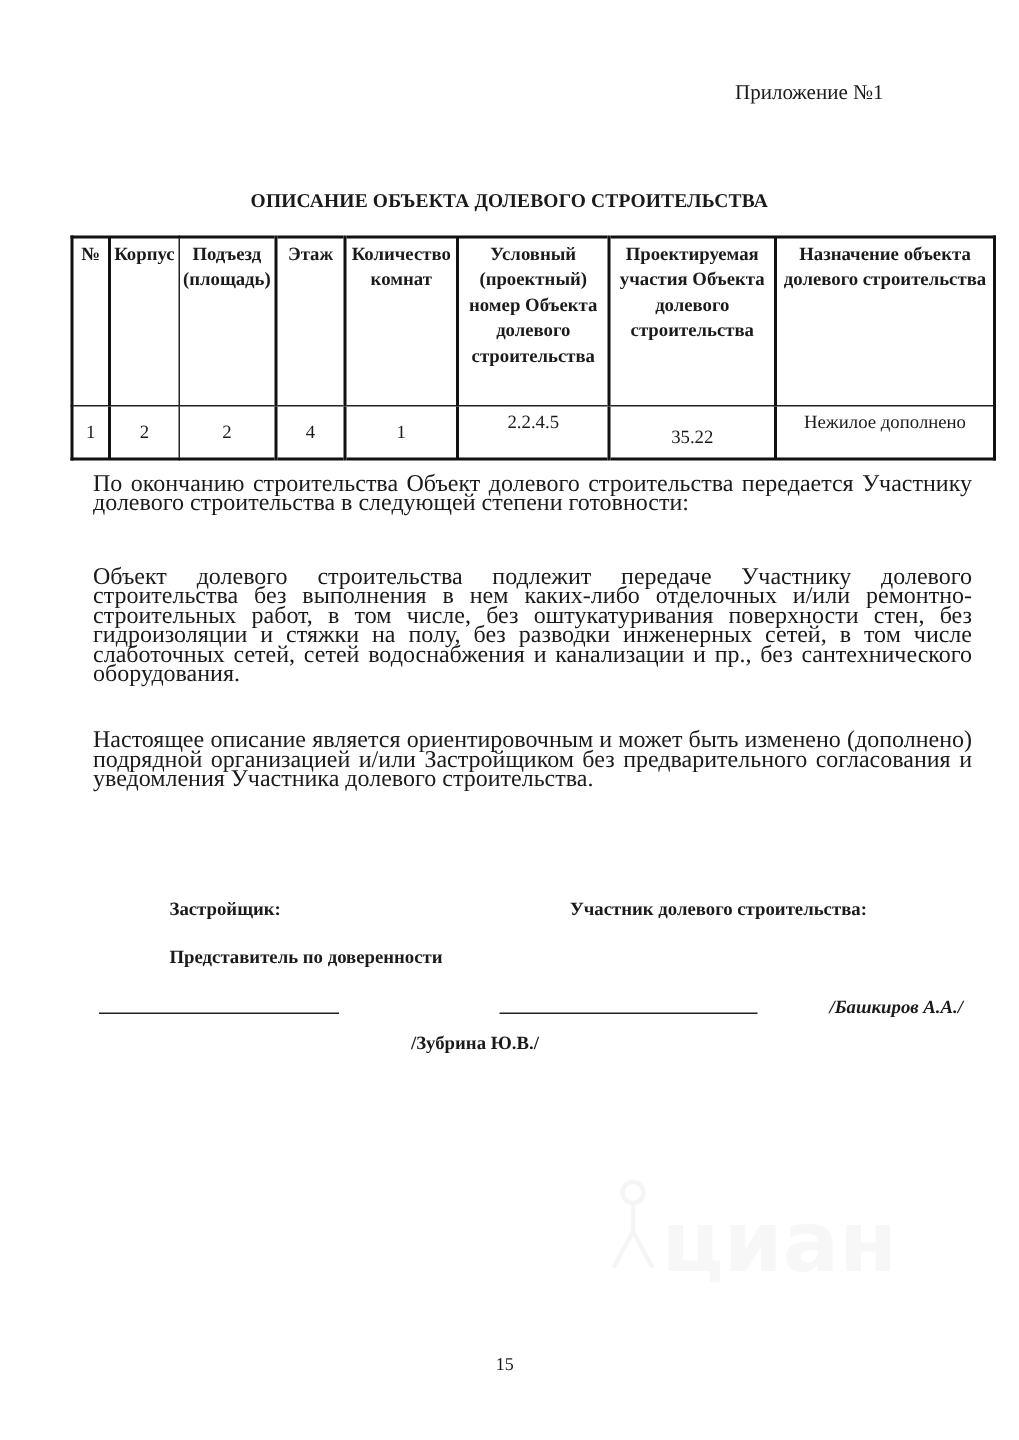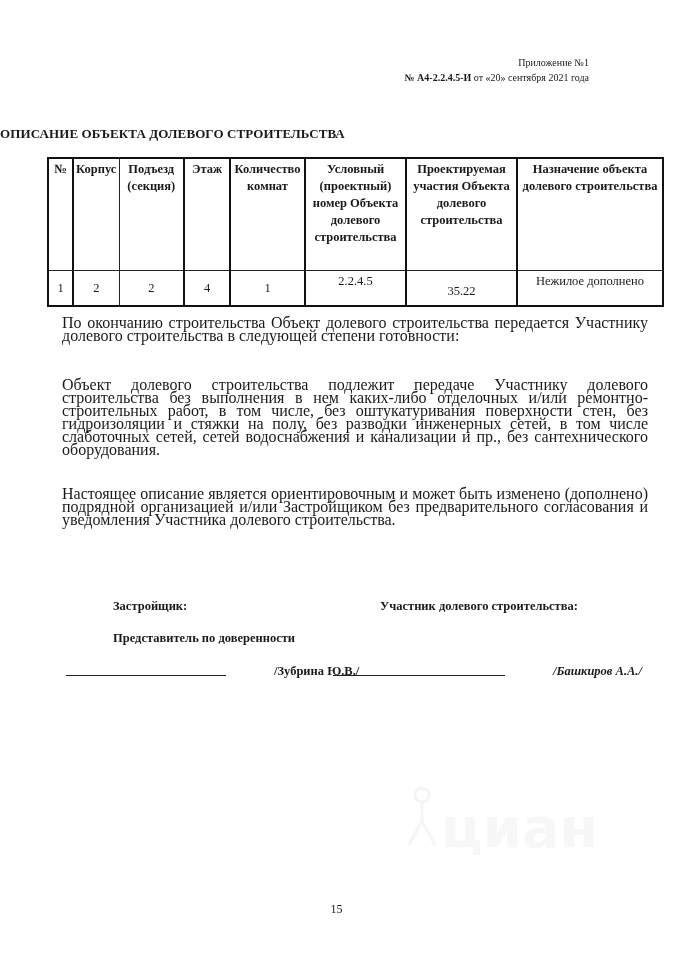--- a/index.html
+++ b/index.html
@@ -3,26 +3,26 @@
 <meta charset="utf-8">
 <style>
   html, body { margin: 0; padding: 0; background: #ffffff; }
   body {
     width: 679px; height: 960px; position: relative; overflow: hidden;
     font-family: "Liberation Serif", "DejaVu Serif", serif;
     color: #1a1a1a;
   }
   .abs { position: absolute; }
   .appendix {
-    right: 90px; top: 55px; text-align: right;
-    font-size: 10px; line-height: 15px;
+    right: 90px; top: 55px; 
+    font-size: 14px; line-height: 15px;
   }
   .appendix b { font-weight: bold; }
   .title {
-    left: 0; width: 679px; top: 126px; text-align: left;
+    left: 0; width: 679px; top: 126px; text-align: center;
     font-size: 13px; font-weight: bold; letter-spacing: 0.1px;
   }
   table.obj {
     position: absolute; left: 47px; top: 157px;
     border-collapse: collapse; table-layout: fixed;
     font-size: 12.5px; line-height: 17px;
   }
   table.obj td, table.obj th {
     border: 1px solid #222; padding: 0 1px; vertical-align: top; text-align: center;
   }
@@ -43,41 +43,40 @@
     color: #f7f7f7; font-family: "DejaVu Sans", sans-serif; font-size: 56px;
     font-weight: bold; line-height: 70px; opacity: 0.9;
   }
   .watermark .pin { display: inline-block; width: 36px; }
 </style>
 </head>
 <body>
 
 <div class="abs appendix">
   <div>Приложение №1</div>
-  <div><b>№ А4-2.2.4.5-И</b><span> от «20» сентября 2021 года</span></div>
 </div>
 
 <div class="abs title">ОПИСАНИЕ ОБЪЕКТА ДОЛЕВОГО СТРОИТЕЛЬСТВА</div>
 
 <table class="obj">
   <colgroup>
     <col style="width:25px">
       <col style="width:46px">
       <col style="width:65px">
       <col style="width:46px">
     <col style="width:75px">
       <col style="width:101px">
       <col style="width:111px">
       <col style="width:146px">
   </colgroup>
   <tbody>
       <tr>
     <th class="thick-r">№</th>
     <th>Корпус</th>
-    <th class="thick-r">Подъезд (секция)</th>
+    <th class="thick-r">Подъезд (площадь)</th>
     <th class="thick-r">Этаж</th>
     <th class="thick-r">Количество комнат</th>
     <th class="thick-r">Условный (проектный) номер Объекта долевого строительства</th>
     <th class="thick-r">Проектируемая участия Объекта долевого строительства</th>
     <th>Назначение объекта долевого строительства</th>
   </tr>
   <tr class="data">
     <td class="thick-r">1</td>
     <td>2</td>
     <td class="thick-r">2</td>
@@ -92,21 +91,21 @@
 
 <div class="abs para" style="top:316px; text-indent:0;">По окончанию строительства Объект долевого строительства передается Участнику долевого строительства в следующей степени готовности:</div>
 <div class="abs para" style="top:378px;">Объект долевого строительства подлежит передаче Участнику долевого строительства без выполнения в нем каких-либо отделочных и/или ремонтно-строительных работ, в том числе, без оштукатуривания поверхности стен, без гидроизоляции и стяжки на полу, без разводки инженерных сетей, в том числе слаботочных сетей, сетей водоснабжения и канализации и пр., без сантехнического оборудования.</div>
 <div class="abs para" style="top:487px;">Настоящее описание является ориентировочным и может быть изменено (дополнено) подрядной организацией и/или Застройщиком без предварительного согласования и уведомления Участника долевого строительства.</div>
 
 <div class="abs sig" style="left:66px; top:599px;">Застройщик:</div>
 <div class="abs sig" style="left:333px; top:599px;">Участник долевого строительства:</div>
 <div class="abs sig" style="left:66px; top:631px;">Представитель по доверенности</div>
 
 <div class="abs line-left"></div>
-<div class="abs sig" style="left:227px; top:664px;">/Зубрина Ю.В./</div>
+<div class="abs sig" style="left:227px; top:688px;">/Зубрина Ю.В./</div>
 <div class="abs line-right"></div>
 <div class="abs sig" style="left:506px; top:664px;font-style:italic;">/Башкиров А.А./</div>
 
 <div class="abs watermark">
   <span class="pin">
     <svg width="34" height="62" viewBox="0 0 34 62">
         <circle cx="17" cy="10" r="7" fill="none" stroke="#f4f4f4" stroke-width="3"></circle>
         <path d="M17 17 L17 36 M4 60 L17 36 L30 60" fill="none" stroke="#f4f4f4" stroke-width="3"></path>
       </svg>
   </span><span>циан</span>

